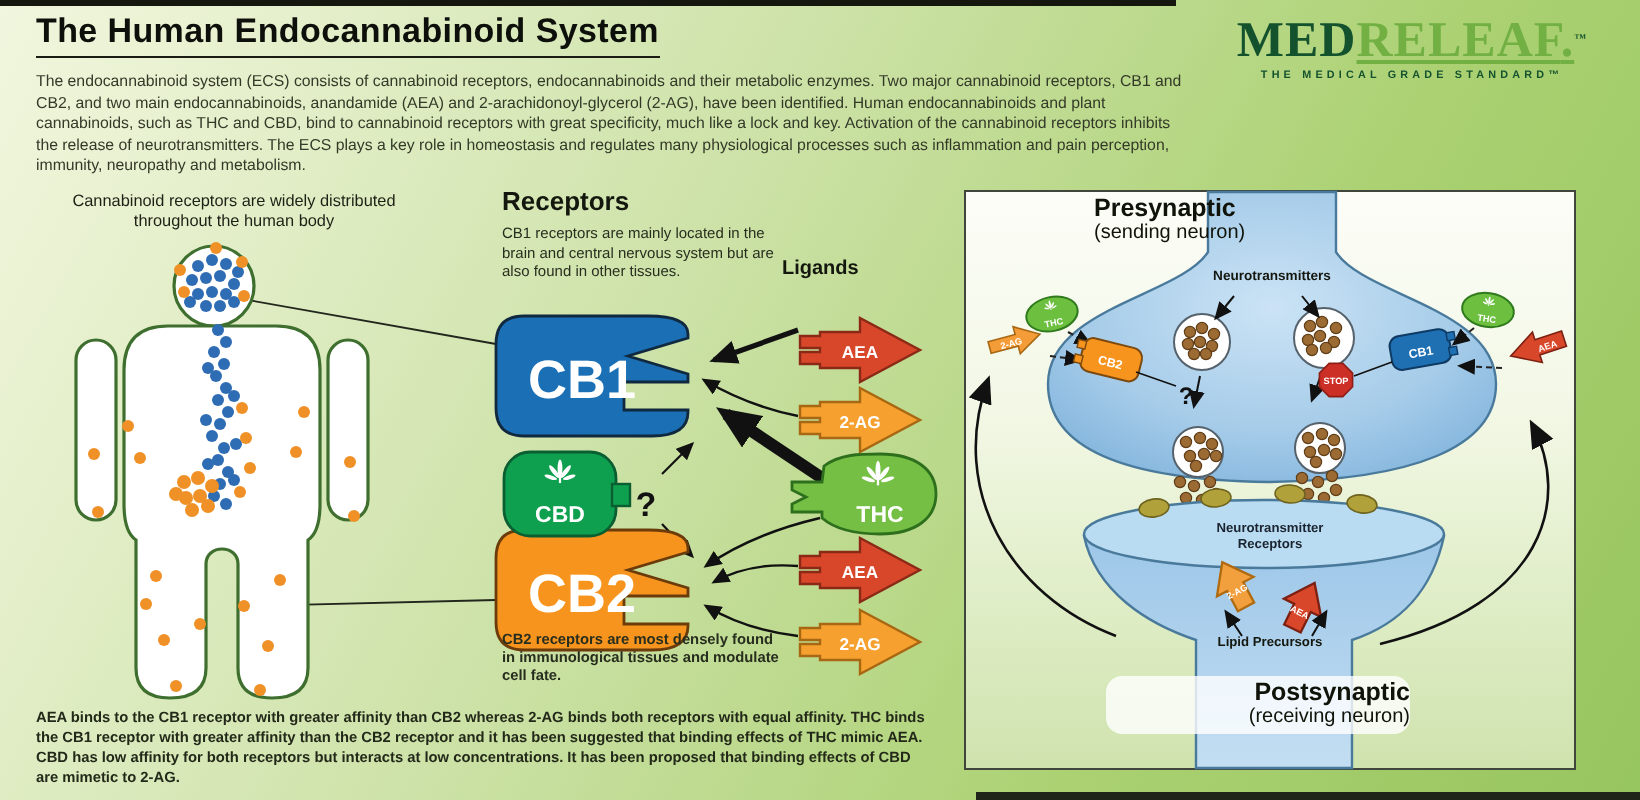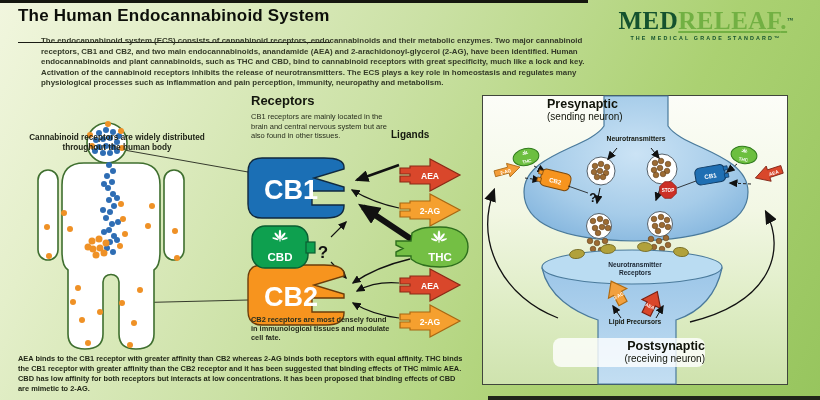--- a/index.html
+++ b/index.html
@@ -3,30 +3,30 @@
 <meta charset="utf-8">
 <style>
   html,body{margin:0;padding:0;background:#888;}
   #stage{position:relative;width:820px;height:400px;overflow:hidden;
     font-family:"Liberation Sans",sans-serif;
     background:linear-gradient(118deg,#f1f6de 0%,#e4efca 16%,#cbe1a5 42%,#abd172 72%,#97c55e 100%);}
   .abs{position:absolute;}
   .edge-top{left:0;top:0;width:588px;height:3px;background:#15170f;}
   .edge-bottom{left:488px;top:396px;width:332px;height:4px;background:#20251a;}
   .title{left:18px;top:6px;font-size:17px;font-weight:bold;letter-spacing:.2px;color:#0d0f0a;
-    border-bottom:1.7px solid #1a1c14;padding-bottom:16px;}
-  .intro{left:18px;top:36px;width:580px;font-size:7.9px;line-height:10.5px;font-weight:bold;color:#343a28;margin-left:23px;}
+    border-bottom:1.7px solid #1a1c14;padding-bottom:2px;}
+  .intro{left:18px;top:36px;width:580px;font-size:7.9px;line-height:10.5px;font-weight:normal;color:#343a28;}
   .footnote{left:18px;top:354px;width:450px;font-size:7.4px;line-height:10px;font-weight:bold;color:#232919;}
   .logo{left:600px;top:8px;width:212px;text-align:center;}
   .logo-word{font-family:"Liberation Serif",serif;font-weight:bold;font-size:25px;line-height:25px;letter-spacing:.5px;}
   .lg1{color:#14522e;}
   .lg2{color:#72b043;text-decoration:underline;}
   .lgtm{font-size:6px;color:#14522e;vertical-align:top;}
   .logo-tag{margin-top:2px;font-size:5.4px;font-weight:bold;letter-spacing:2.1px;color:#14522e;}
-  .body-caption{left:28px;top:96px;width:178px;text-align:center;font-size:8.2px;line-height:9.8px;font-weight:bold;color:#1d2115;margin-top:37px;}
+  .body-caption{left:28px;top:96px;width:178px;text-align:center;font-size:8.2px;line-height:9.8px;font-weight:normal;color:#1d2115;}
   .h-receptors{left:251px;top:93px;font-size:13px;font-weight:bold;color:#14170e;}
   .h-ligands{left:391px;top:129px;font-size:10px;font-weight:bold;color:#14170e;}
   .cb1-desc{left:251px;top:112px;width:140px;font-size:7.5px;line-height:9.6px;font-weight:normal;color:#282e1e;}
   .cb2-desc{left:251px;top:316px;width:142px;font-size:7.4px;line-height:8.9px;font-weight:bold;color:#282e1e;}
   .panel{left:482px;top:95px;width:306px;height:290px;box-sizing:border-box;
     background:linear-gradient(180deg,#fcfdf8 0%,#f2f7e4 40%,#ddecc3 75%,#cfe3ae 100%);
     border:1.5px solid #40463c;}
   .presyn{left:547px;top:98px;width:180px;text-align:left;color:#101309;}
   .postsyn{left:553px;top:338px;width:152px;text-align:right;color:#101309;
     background:rgba(255,255,255,.8);border-radius:8px;padding:2px 0 3px 0;}

